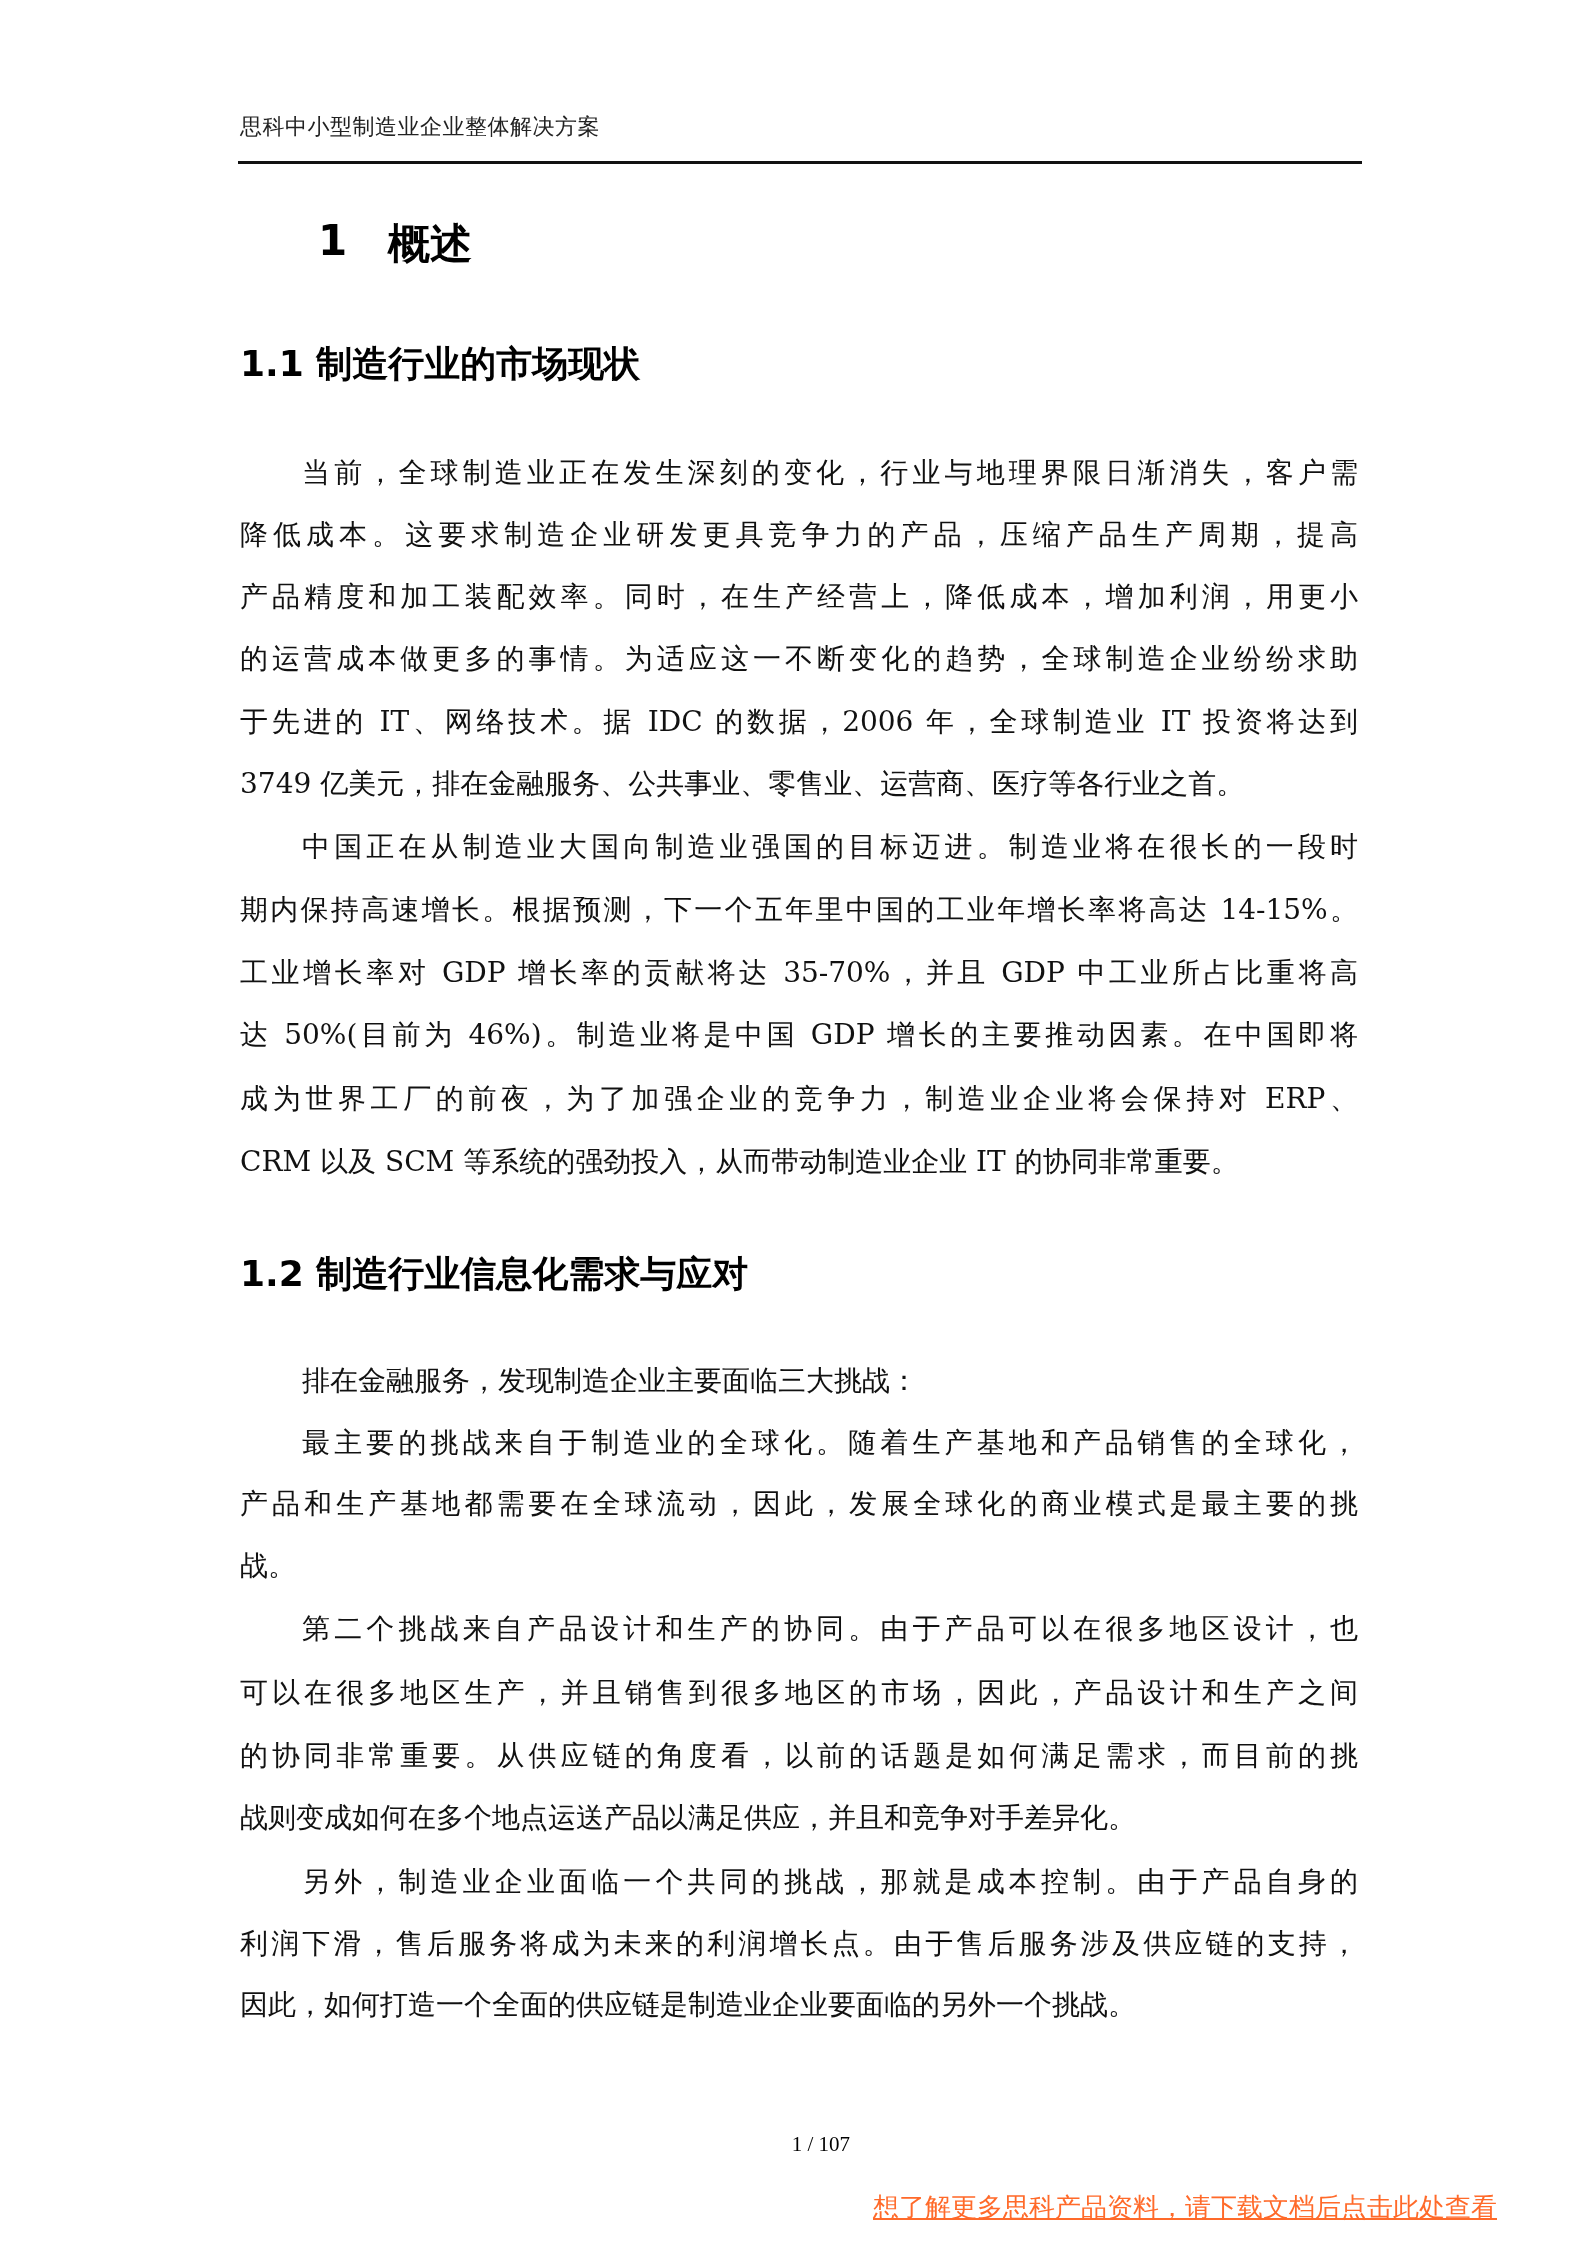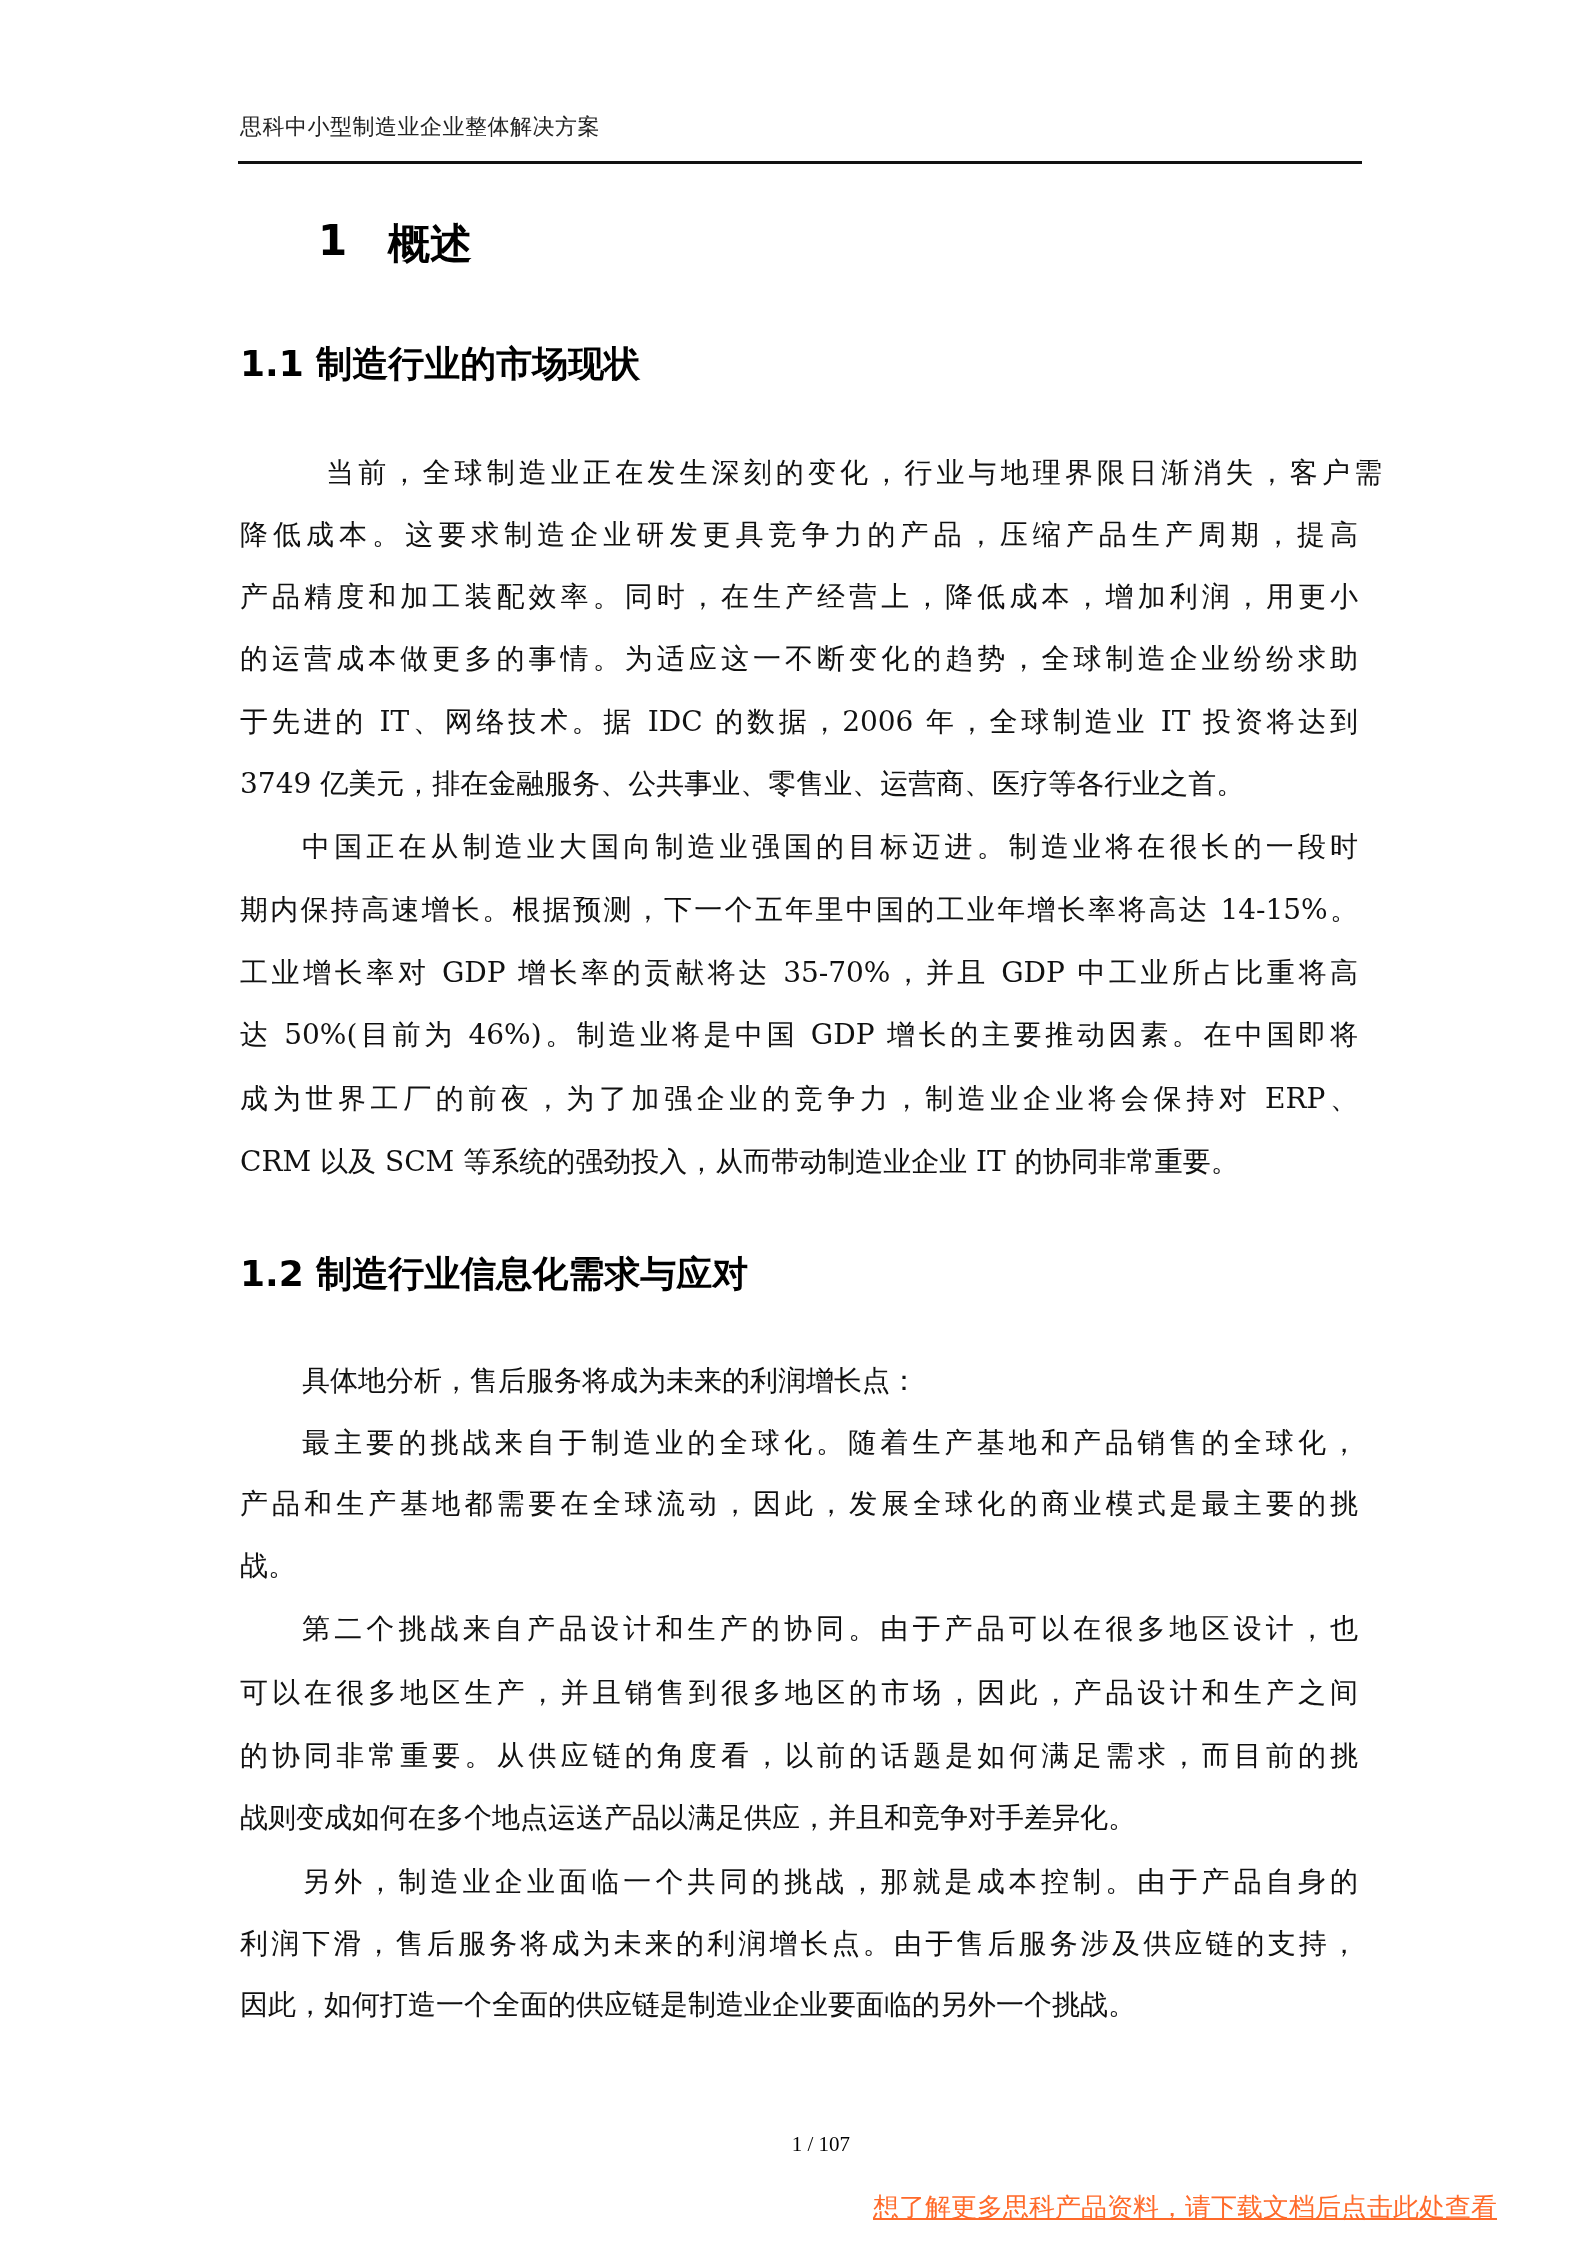--- a/index.html
+++ b/index.html
@@ -21,37 +21,37 @@
 <body>
 
 <div class="abs header-text">思科中小型制造业企业整体解决方案</div>
 <div class="abs header-rule"></div>
 
 <div class="abs h1 h1-num">1</div>
 <div class="abs h1 h1-title">概述</div>
 
 <div class="abs h2" style="top:340px;">1.1 制造行业的市场现状</div>
 
-<div class="abs line indent" style="top:456px;margin-left:24px;">当前，全球制造业正在发生深刻的变化，行业与地理界限日渐消失，客户需</div>
+<div class="abs line indent" style="top:456px;">当前，全球制造业正在发生深刻的变化，行业与地理界限日渐消失，客户需</div>
 <div class="abs line" style="top:518px;">降低成本。这要求制造企业研发更具竞争力的产品，压缩产品生产周期，提高</div>
 <div class="abs line" style="top:580px;">产品精度和加工装配效率。同时，在生产经营上，降低成本，增加利润，用更小</div>
 <div class="abs line" style="top:642px;">的运营成本做更多的事情。为适应这一不断变化的趋势，全球制造企业纷纷求助</div>
 <div class="abs line" style="top:705px;">于先进的 IT、网络技术。据 IDC 的数据，2006 年，全球制造业 IT 投资将达到</div>
 <div class="abs line last" style="top:767px;">3749 亿美元，排在金融服务、公共事业、零售业、运营商、医疗等各行业之首。</div>
 
 <div class="abs line indent" style="top:830px;">中国正在从制造业大国向制造业强国的目标迈进。制造业将在很长的一段时</div>
 <div class="abs line" style="top:893px;">期内保持高速增长。根据预测，下一个五年里中国的工业年增长率将高达 14-15%。</div>
 <div class="abs line" style="top:956px;">工业增长率对 GDP 增长率的贡献将达 35-70%，并且 GDP 中工业所占比重将高</div>
 <div class="abs line" style="top:1018px;">达 50%(目前为 46%)。制造业将是中国 GDP 增长的主要推动因素。在中国即将</div>
 <div class="abs line" style="top:1082px;">成为世界工厂的前夜，为了加强企业的竞争力，制造业企业将会保持对 ERP、</div>
 <div class="abs line last" style="top:1145px;">CRM 以及 SCM 等系统的强劲投入，从而带动制造业企业 IT 的协同非常重要。</div>
 
 <div class="abs h2" style="top:1250px;">1.2 制造行业信息化需求与应对</div>
 
-<div class="abs line indent last" style="top:1364px;">具体地分析，售后服务将成为未来的利润增长点：</div>
+<div class="abs line indent last" style="top:1364px;">排在金融服务，发现制造企业主要面临三大挑战：</div>
 <div class="abs line indent" style="top:1426px;">最主要的挑战来自于制造业的全球化。随着生产基地和产品销售的全球化，</div>
 <div class="abs line" style="top:1487px;">产品和生产基地都需要在全球流动，因此，发展全球化的商业模式是最主要的挑</div>
 <div class="abs line last" style="top:1549px;">战。</div>
 
 <div class="abs line indent" style="top:1612px;">第二个挑战来自产品设计和生产的协同。由于产品可以在很多地区设计，也</div>
 <div class="abs line" style="top:1676px;">可以在很多地区生产，并且销售到很多地区的市场，因此，产品设计和生产之间</div>
 <div class="abs line" style="top:1739px;">的协同非常重要。从供应链的角度看，以前的话题是如何满足需求，而目前的挑</div>
 <div class="abs line last" style="top:1801px;">战则变成如何在多个地点运送产品以满足供应，并且和竞争对手差异化。</div>
 
 <div class="abs line indent" style="top:1865px;">另外，制造业企业面临一个共同的挑战，那就是成本控制。由于产品自身的</div>

